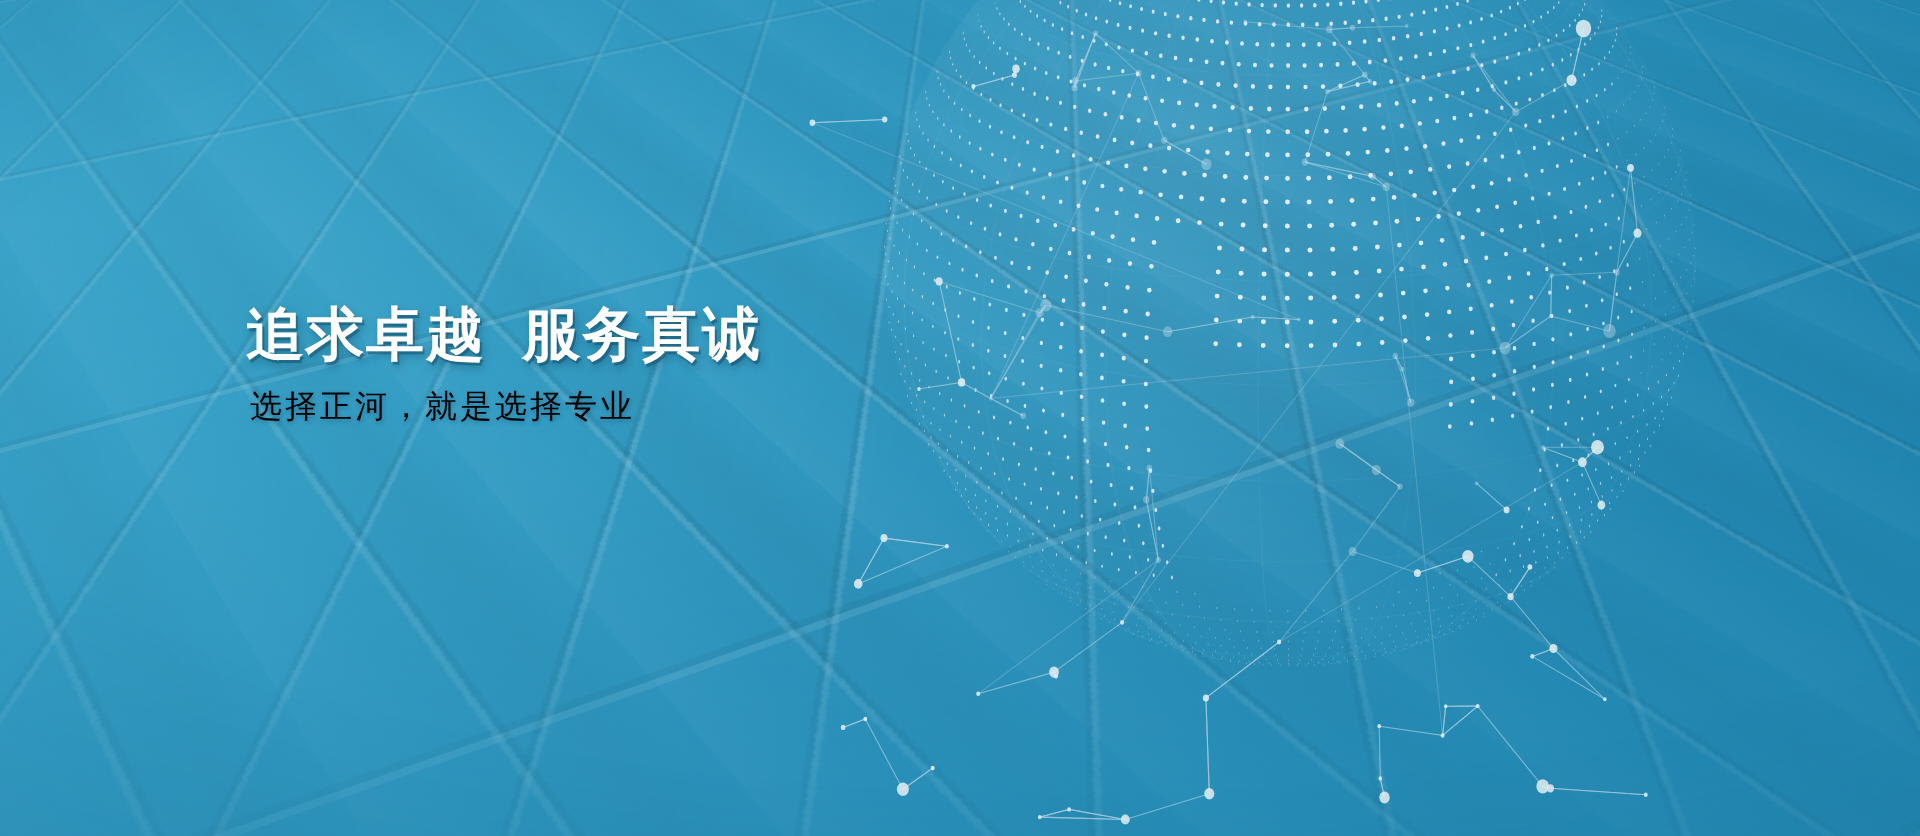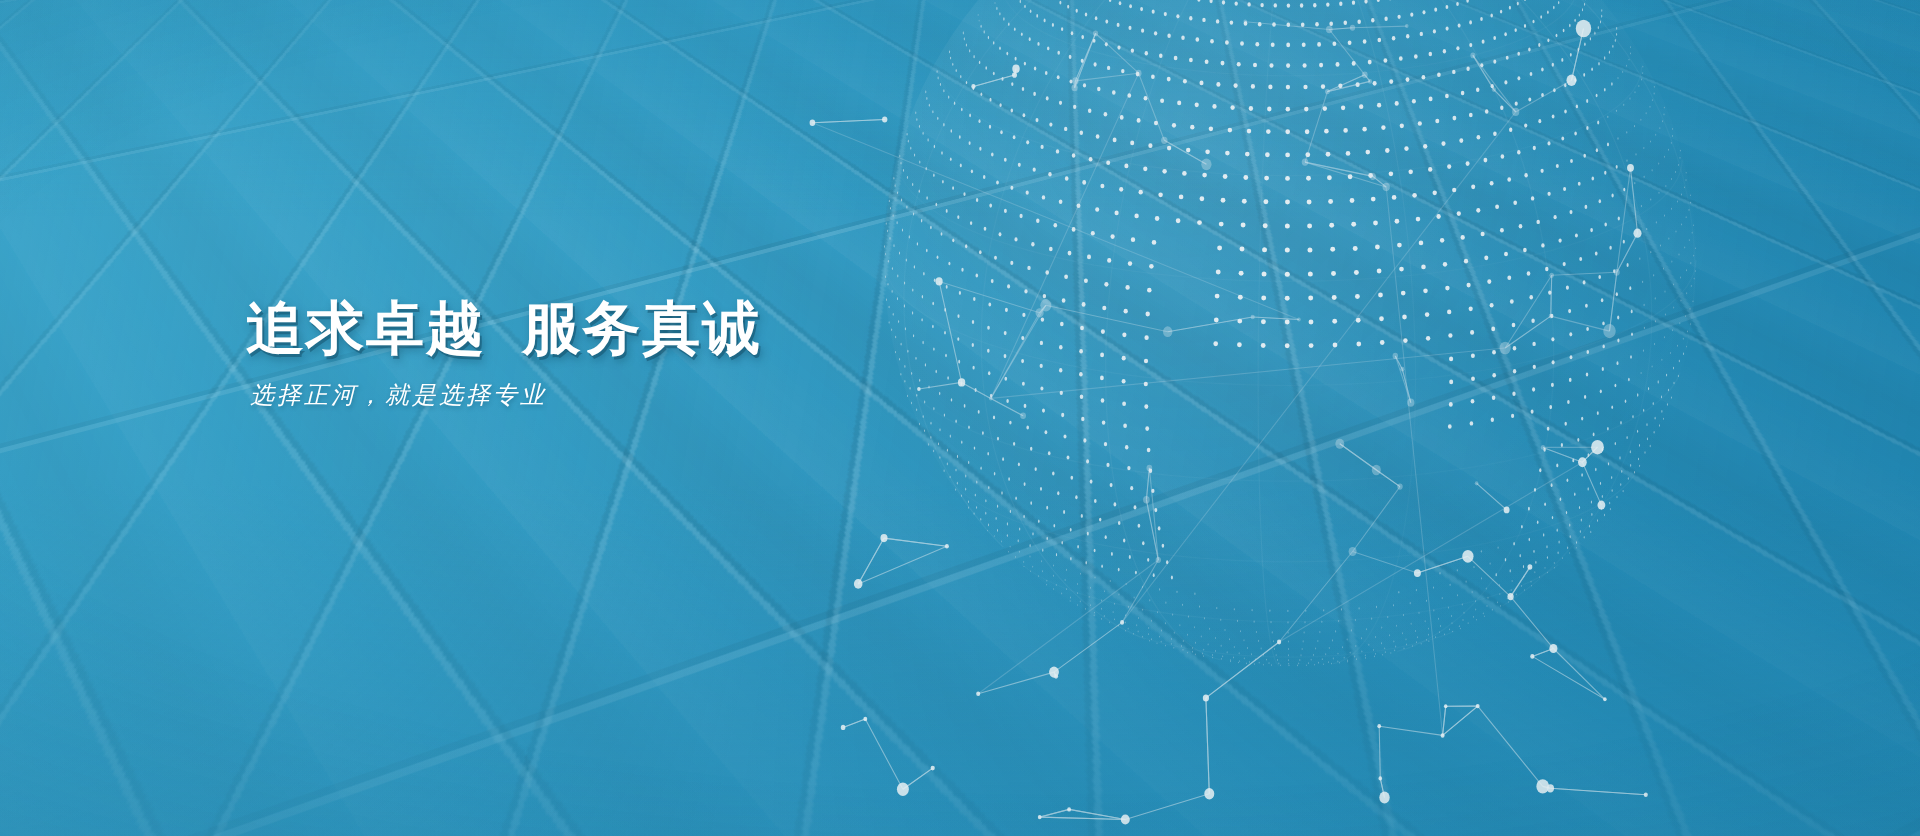--- a/index.html
+++ b/index.html
@@ -128,45 +128,44 @@
     width: 920px;
     height: 836px;
     pointer-events: none;
   }
   .net svg { display: block; width: 100%; height: 100%; overflow: visible; }
 
   
   .copy {
     position: absolute;
     left: 246px;
-    top: 294px;
+    top: 300px;
     width: 820px;
   }
   .headline {
     margin: 0;
     font-size: 58px;
     line-height: 1.18;
     font-weight: 700;
     color: #ffffff;
     letter-spacing: 2px;
     white-space: pre;
     text-shadow:
       2px 3px 0 rgba(16,70,95,0.45),
       3px 5px 8px rgba(10,55,78,0.35);
   }
   .subline {
     margin: 16px 0 0 4px;
-    font-size: 24px;
+    font-size: 32px;
     line-height: 1.4;
     font-weight: 400;
-    color: #ffffff;
+    color: #000000;
     letter-spacing: 3px;
     white-space: pre;
     text-shadow: 1px 2px 4px rgba(12,60,85,0.35);
-    font-style: italic;
   }
 
   
   .watermark {
     position: absolute;
     left: 330px;
     top: 598px;
     font-size: 13px;
     letter-spacing: 1px;
     color: rgba(255,255,255,0.055);

